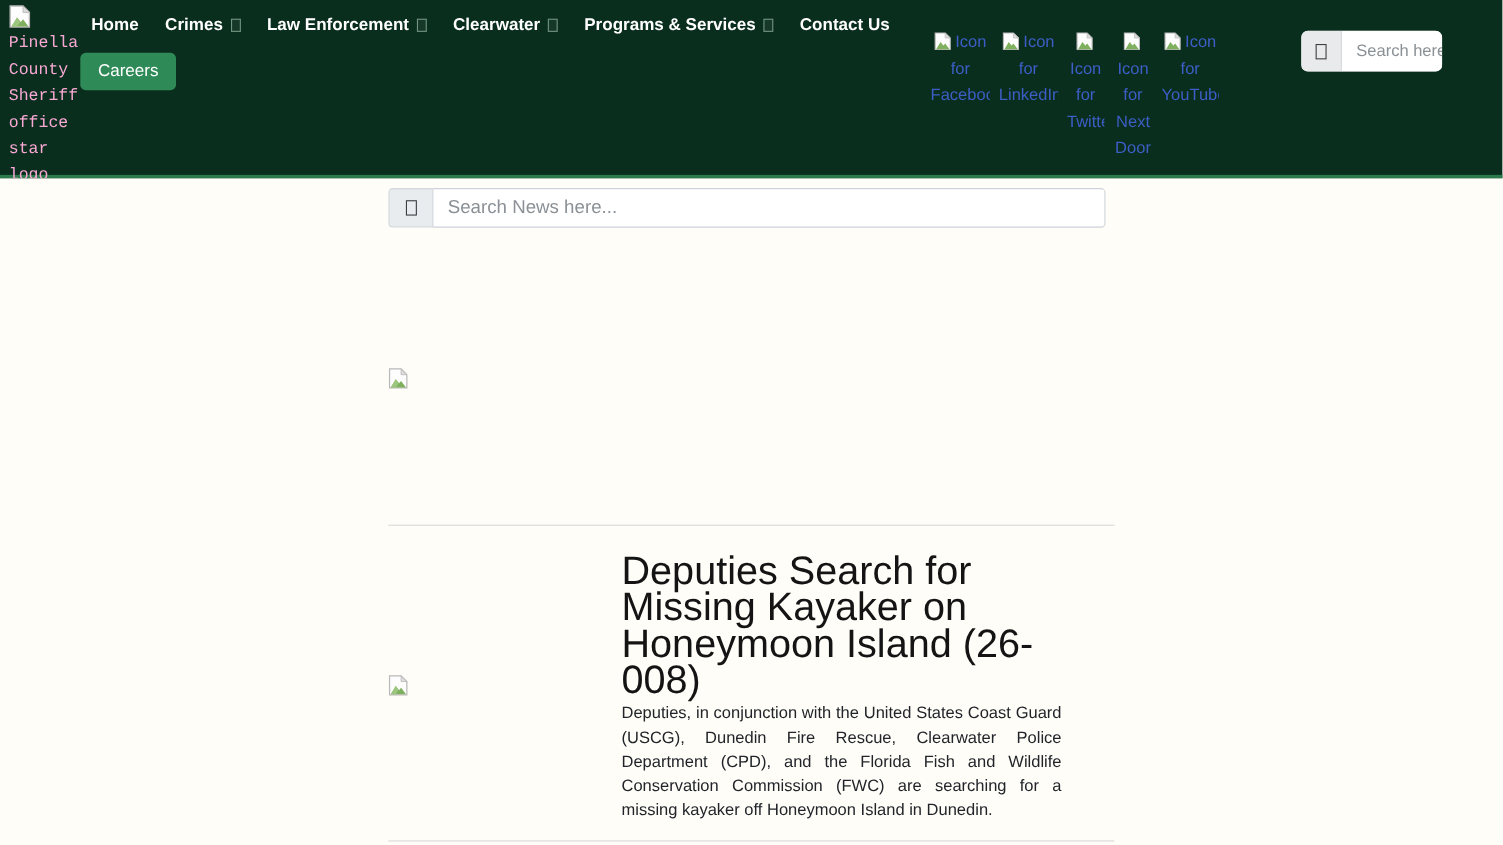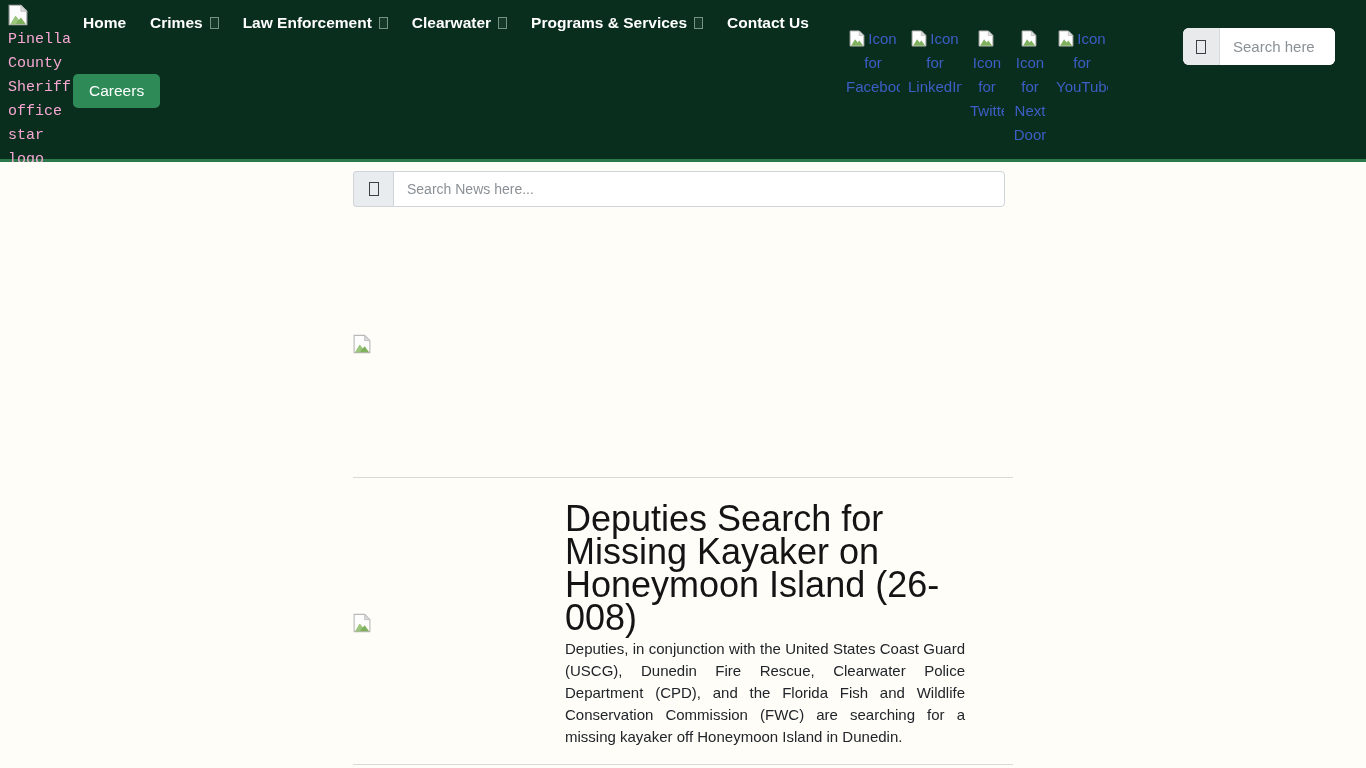--- a/index.html
+++ b/index.html
@@ -47,21 +47,21 @@
   }
   .tofu {
     display: inline-block;
     width: 9px; height: 12px;
     border: 1px solid rgba(190, 225, 200, 0.55);
     background: rgba(255,255,255,0.05);
     margin-left: 7px;
   }
   .careers-btn {
     position: absolute;
-    left: 73px; top: 74px;
+    left: 73px; top: 48px;
     background: #2e8b57;
     color: #ffffff;
     font-size: 15.5px;
     font-family: "Liberation Sans", sans-serif;
     border: none;
     border-radius: 5px;
     padding: 8px 16px;
     cursor: pointer;
   }
 
@@ -84,21 +84,21 @@
   .social-item .broken-img { vertical-align: -3px; margin-right: 3px; }
   .w54 { width: 54px; }
   .w64 { width: 64px; }
   .w34 { width: 34px; }
   .w36 { width: 36px; }
   .w52 { width: 52px; }
 
   .site-search {
     position: absolute;
     left: 1183px; top: 28px;
-    width: 152px; height: 37px;
+    width: 128px; height: 37px;
     background: #ffffff;
     border-radius: 6px;
     display: flex;
     overflow: hidden;
   }
   .site-search .addon {
     width: 37px;
     background: #e9eaec;
     border-right: 1px solid #d9dadd;
     display: flex; align-items: center; justify-content: center;
@@ -138,21 +138,21 @@
     border-radius: 4px 0 0 4px;
     display: flex; align-items: center; justify-content: center;
     cursor: pointer;
   }
   .news-search input {
     flex: 1; min-width: 0;
     border: 1px solid #ced4da;
     border-radius: 0 4px 4px 0;
     outline: none;
     background: #ffffff;
-    font-size: 14px;
+    font-size: 17px;
     font-family: "Liberation Sans", sans-serif;
     padding: 0 0 0 13px;
     color: #737373;
   }
 
   .article {
     display: flex;
     align-items: center;
     min-height: 230px;
     margin-top: 24px;

